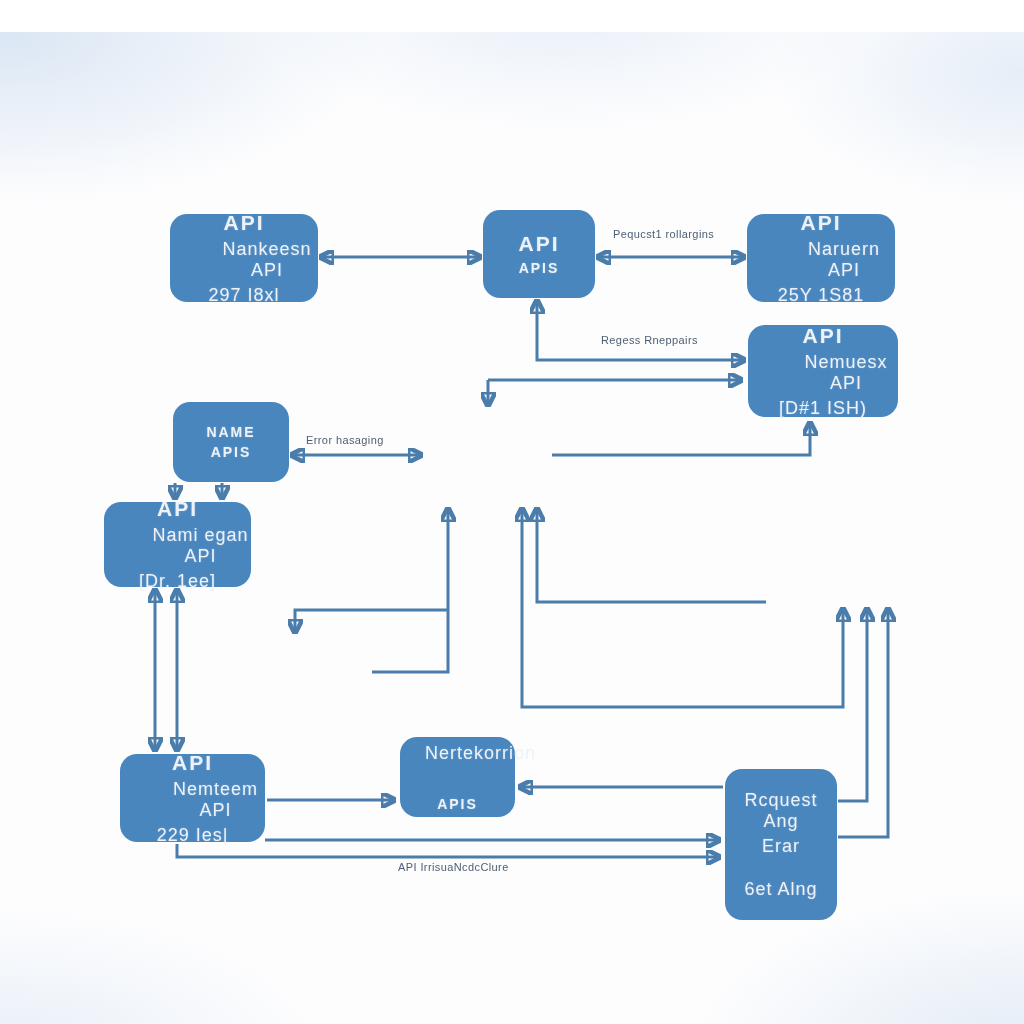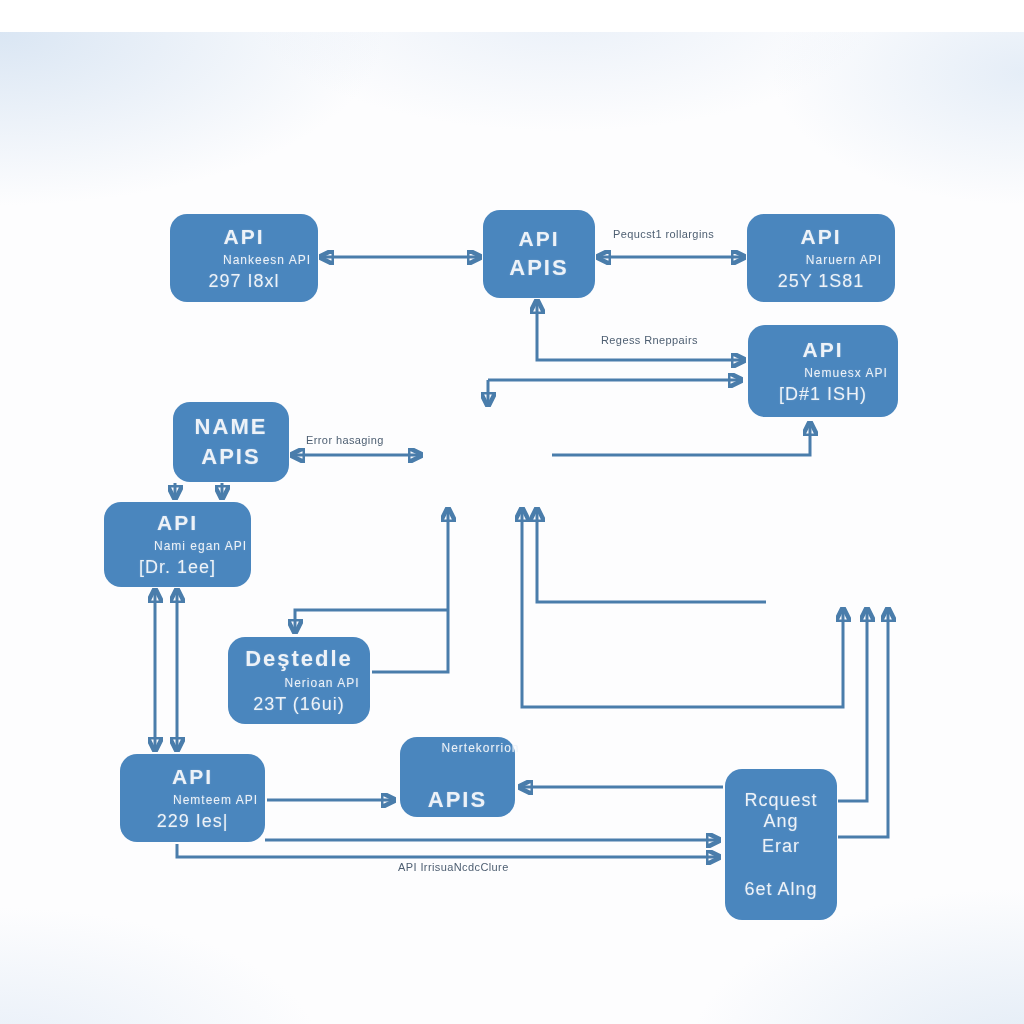--- a/index.html
+++ b/index.html
@@ -20,22 +20,22 @@
   .node{
     position:absolute;
     background:var(--node-fill,#4a86be);
     border-radius:17px;
     color:var(--node-text,#edf2f8);
     display:flex;flex-direction:column;align-items:center;justify-content:center;
     text-align:center;gap:4px;
     text-shadow:0 0 2px rgba(255,255,255,.25);
   }
   .t1{font-size:21px;letter-spacing:2px;font-weight:600;}
-  .t1b{font-size:22px;letter-spacing:2px;font-weight:600;}
-  .t2{font-size:12px;letter-spacing:1px;padding-left:46px;}
+  .t1b{font-size:14px;letter-spacing:2px;font-weight:600;}
+  .t2{font-size:18px;letter-spacing:1px;padding-left:46px;}
   .t3{font-size:18px;letter-spacing:1px;}
   .gap-big{margin-top:14px;}
   .edge-label{
     position:absolute;font-size:11px;letter-spacing:.4px;white-space:nowrap;
     color:var(--label-text,#4d5e71);
   }
 </style>
 </head>
 <body>
 
@@ -115,25 +115,20 @@
   </div>
 
 
   <div class="node" style="left:104px;top:470px;width:147px;height:85px;">
     <span class="t1">API</span>
     <span class="t2">Nami egan API</span>
     <span class="t3">[Dr. 1ee]</span>
   </div>
 
 
-  <div class="node" style="left:228px;top:605px;width:142px;height:87px;">
-    <span class="t1b">Deştedle</span>
-    <span class="t2">Nerioan API</span>
-    <span class="t3">23T (16ui)</span>
-  </div>
 
   <div class="node" style="left:120px;top:722px;width:145px;height:88px;">
     <span class="t1">API</span>
     <span class="t2">Nemteem API</span>
     <span class="t3">229 Ies|</span>
   </div>
 
   <div class="node" style="left:400px;top:705px;width:115px;height:80px;gap:32px;">
     <span class="t2">Nertekorrion</span>
     <span class="t1b">APIS</span>

